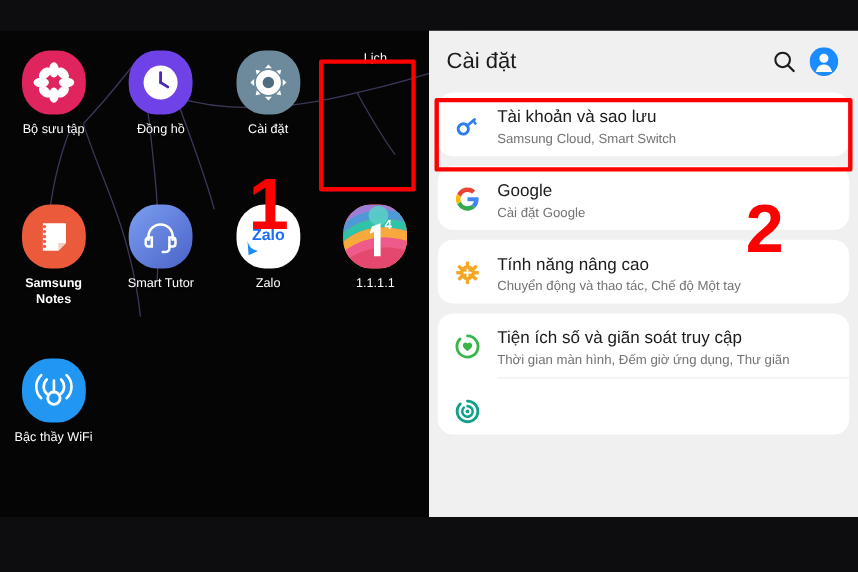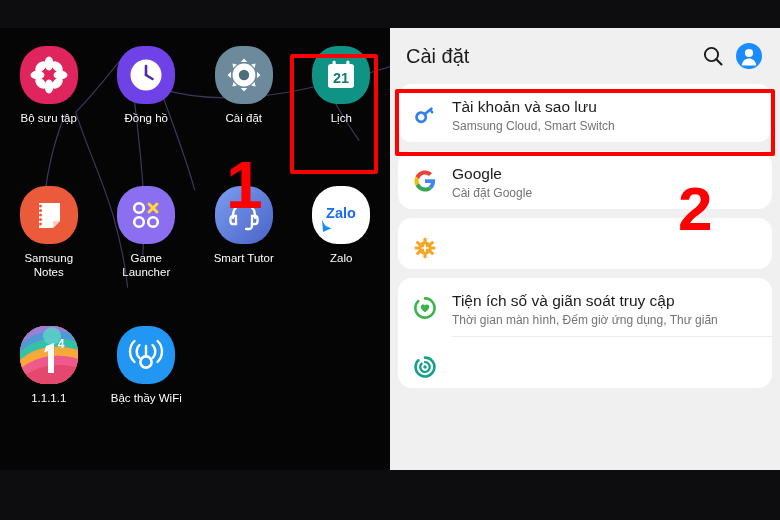--- a/index.html
+++ b/index.html
@@ -136,65 +136,42 @@
                 <path d="M7.4 7.4 l4.5 1 -3.5 3.5 z"></path>
               <circle cx="19" cy="19" r="11.4"></circle>
             </g>
             <circle cx="19" cy="19" r="5.2" fill="#4e6d7e"></circle>
           </svg>
         </div>
         <div class="lbl">Cài đặt</div>
       </div>
 
       <div class="app">
-        <div class="ic" style="background:#0f9384;">
-          <svg width="40" height="40" viewBox="0 0 40 40">
-            <rect x="7" y="9" width="26" height="24" rx="3" fill="#fff"></rect>
-            <rect x="11.5" y="5.5" width="3.2" height="7" rx="1.6" fill="#fff"></rect>
-            <rect x="25.3" y="5.5" width="3.2" height="7" rx="1.6" fill="#fff"></rect>
-            <text x="20" y="27.5" font-family="Liberation Sans, sans-serif" font-size="14.5" font-weight="bold" fill="#0f7f72" text-anchor="middle">21</text>
-          </svg>
-        </div>
         <div class="lbl">Lịch</div>
       </div>
 
 
       <div class="app">
         <div class="ic" style="background:#ec5a3c;">
           <svg width="40" height="40" viewBox="0 0 40 40">
             <path d="M10 8 h21 v18 l-7 7 h-14 z" fill="#fff"></path>
             <path d="M31 26 h-7 v7 z" fill="#f0d0c4"></path>
             <g fill="#ec5a3c">
               <circle cx="11.5" cy="11" r="1.5"></circle>
                 <circle cx="11.5" cy="15.5" r="1.5"></circle>
               <circle cx="11.5" cy="20" r="1.5"></circle>
                 <circle cx="11.5" cy="24.5" r="1.5"></circle>
               <circle cx="11.5" cy="29" r="1.5"></circle>
             </g>
           </svg>
         </div>
-        <div class="lbl" style="white-space:pre-line;">Samsung
+        <div class="lbl" style="white-space:pre-line;font-weight:bold;">Samsung
 Notes</div>
       </div>
 
-      <div class="app">
-        <div class="ic" style="background:#8b6ff0;">
-          <svg width="40" height="40" viewBox="0 0 40 40">
-            <circle cx="13" cy="13" r="4.8" fill="none" stroke="#fff" stroke-width="2.6"></circle>
-            <circle cx="13" cy="27" r="4.8" fill="none" stroke="#fff" stroke-width="2.6"></circle>
-            <circle cx="27" cy="27" r="4.8" fill="none" stroke="#fff" stroke-width="2.6"></circle>
-            <g stroke="#ffd83b" stroke-width="3" stroke-linecap="round">
-              <line x1="23" y1="9" x2="31" y2="17"></line>
-                <line x1="31" y1="9" x2="23" y2="17"></line>
-            </g>
-          </svg>
-        </div>
-        <div class="lbl" style="white-space:pre-line;">Game
-Launcher</div>
-      </div>
 
       <div class="app">
         <div class="ic" style="background:linear-gradient(135deg,#7b9ef0,#4a63c8);">
           <svg width="38" height="38" viewBox="0 0 38 38">
             <g fill="none" stroke="#fff" stroke-width="2.3" stroke-linecap="round">
               <path d="M8 22 v-3 a11 11 0 0 1 22 0 v3"></path>
               <path d="M8 20 h3 v8 h-3 a2.5 2.5 0 0 1 -2.5 -2.5 v-3 A2.5 2.5 0 0 1 8 20"></path>
               <path d="M30 20 h-3 v8 h3 a2.5 2.5 0 0 0 2.5 -2.5 v-3 A2.5 2.5 0 0 0 30 20"></path>
               <path d="M27 28 v2 a3 3 0 0 1 -3 3 h-3"></path>
             </g>
@@ -325,20 +302,24 @@
               <rect x="17.6" y="14.7" width="3.4" height="5" rx="1" transform="rotate(-45 19.3 17.2)"></rect>
               <rect x="17.6" y="4.3" width="3.4" height="5" rx="1" transform="rotate(45 19.3 6.8)"></rect>
               <rect x="3" y="14.7" width="3.4" height="5" rx="1" transform="rotate(45 4.7 17.2)"></rect>
             </g>
             <g stroke="#fff" stroke-width="1.9" stroke-linecap="round">
               <line x1="12" y1="8.8" x2="12" y2="15.2"></line>
               <line x1="8.8" y1="12" x2="15.2" y2="12"></line>
             </g>
           </svg>
         </div>
+        <div class="rtext">
+          <div class="rtitle">Tính năng nâng cao</div>
+          <div class="rsub">Chuyển động và thao tác, Chế độ Một tay</div>
+        </div>
       </div>
     </div>
 
     <div class="card">
       <div class="row">
         <div class="rowicon">
           <svg width="24" height="24" viewBox="0 0 24 24">
             <path d="M12 2.4 a9.6 9.6 0 1 1 -6.8 2.8" fill="none" stroke="#3ab54a" stroke-width="2.6" stroke-linecap="round"></path>
             <path d="M12 16.3 c-2.6-2.1-4.3-3.5-4.3-5.4 a2.5 2.5 0 0 1 4.3-1.7 a2.5 2.5 0 0 1 4.3 1.7 c0 1.9-1.7 3.3-4.3 5.4z" fill="#3ab54a"></path>
           </svg>

